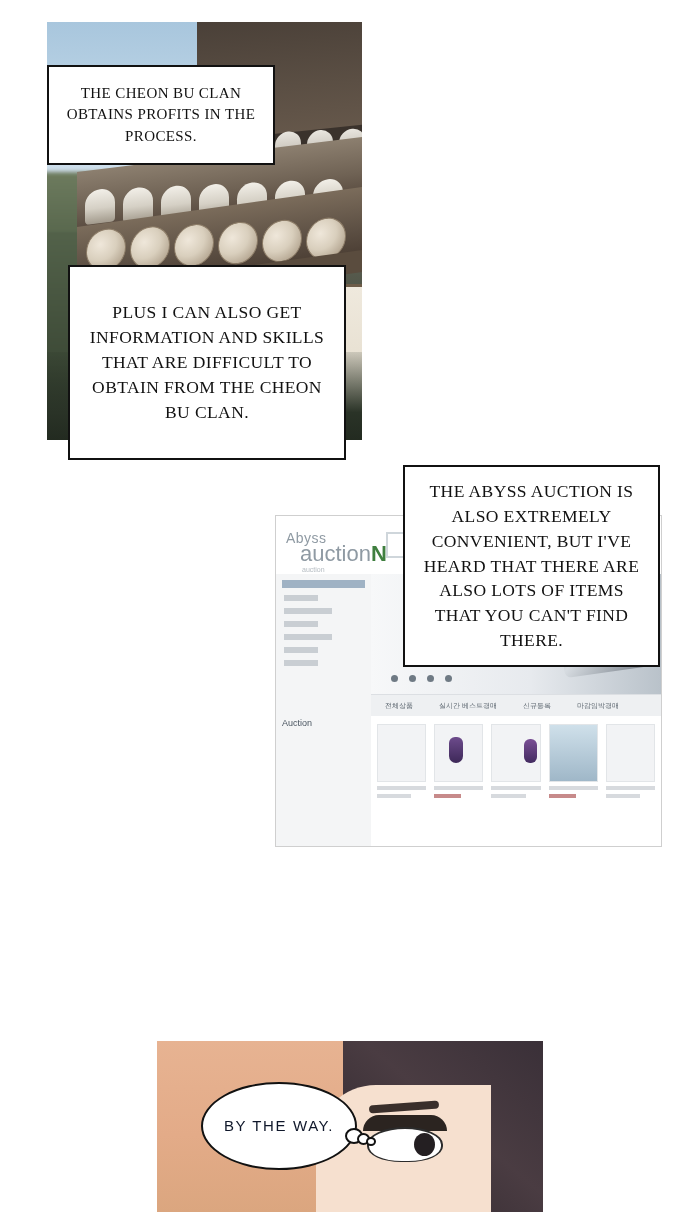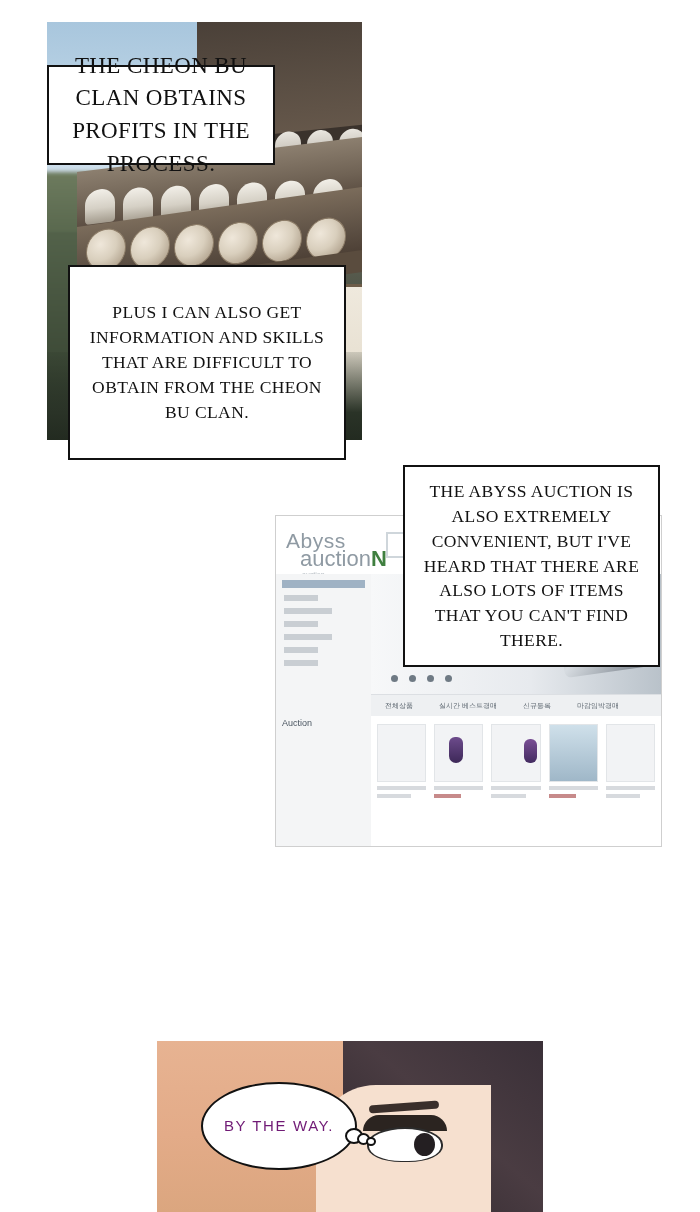--- a/index.html
+++ b/index.html
@@ -168,21 +168,21 @@
     left: 0; top: 0; width: 100%; height: 58px;
     background: #ffffff;
   }
   .web-logo {
     position: absolute;
     left: 10px; top: 14px;
     font-family: "Liberation Sans", sans-serif;
     line-height: 1;
   }
   .web-logo .l1 {
-    font-size: 21px;
+    font-size: 14px;
     color: #8f9aa3;
     letter-spacing: 0.5px;
   }
   .web-logo .l2 {
     font-size: 22px;
     color: #8f9aa3;
     margin-left: 14px;
     display: block;
     margin-top: -3px;
   }
@@ -372,40 +372,40 @@
     display: flex;
     align-items: center;
     justify-content: center;
     text-align: center;
     font-family: "Liberation Serif", serif;
     color: #111111;
     letter-spacing: 0.4px;
     line-height: 1.42;
     padding: 10px 12px;
   }
-  .b1 { left: 47px;  top: 65px;  width: 228px; height: 100px; font-size: 23px; }
+  .b1 { left: 47px;  top: 65px;  width: 228px; height: 100px; font-size: 15px; }
   .b2 { left: 68px;  top: 265px; width: 278px; height: 195px; font-size: 17.5px; }
   .b3 { left: 403px; top: 465px; width: 257px; height: 202px; font-size: 17.5px; }
   .b4 { left: 291px; top: 730px; width: 262px; height: 162px; font-size: 17.5px; }
 
   .oval {
     position: absolute;
     left: 201px; top: 1082px;
     width: 152px; height: 84px;
     background: #ffffff;
     border: 2px solid #111111;
     border-radius: 50%;
     display: flex;
     align-items: center;
     justify-content: center;
     text-align: center;
     font-family: "Liberation Sans", sans-serif;
     font-size: 15px;
     letter-spacing: 1.6px;
-    color: #701a75;
+    color: #0f172a;
     line-height: 1.45;
   }
   .tail-dot {
     position: absolute;
     border-radius: 50%;
     background: #ffffff;
     border: 2px solid #111111;
   }
   .td1 { left: 345px; top: 1128px; width: 14px; height: 12px; }
   .td2 { left: 357px; top: 1133px; width: 9px; height: 8px; }

